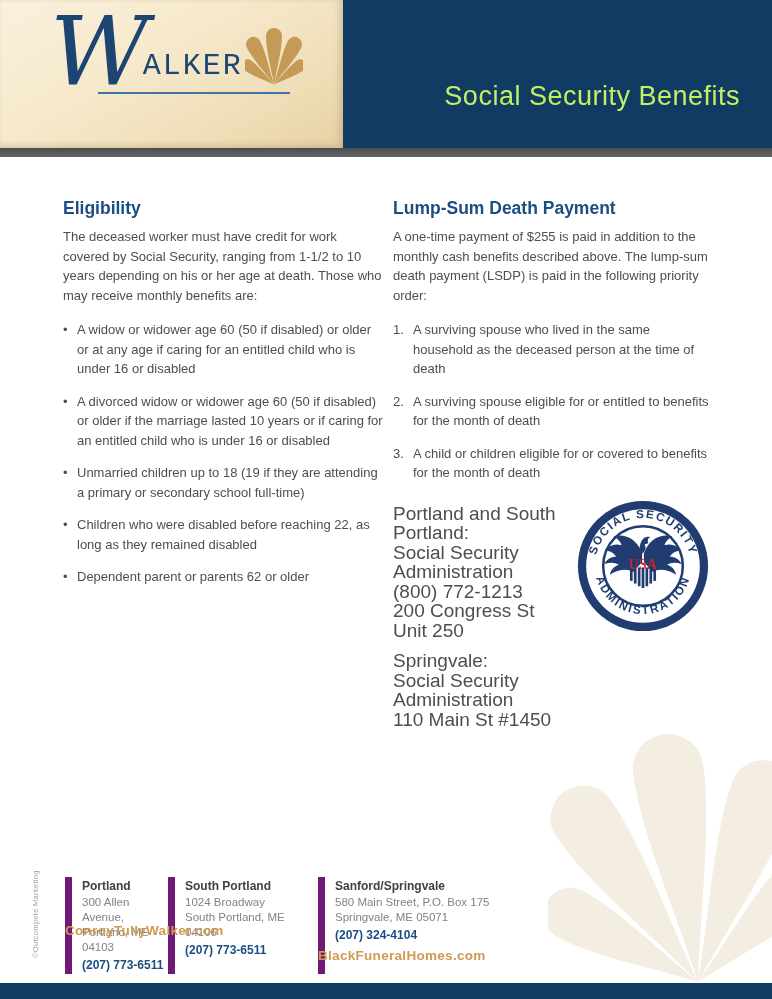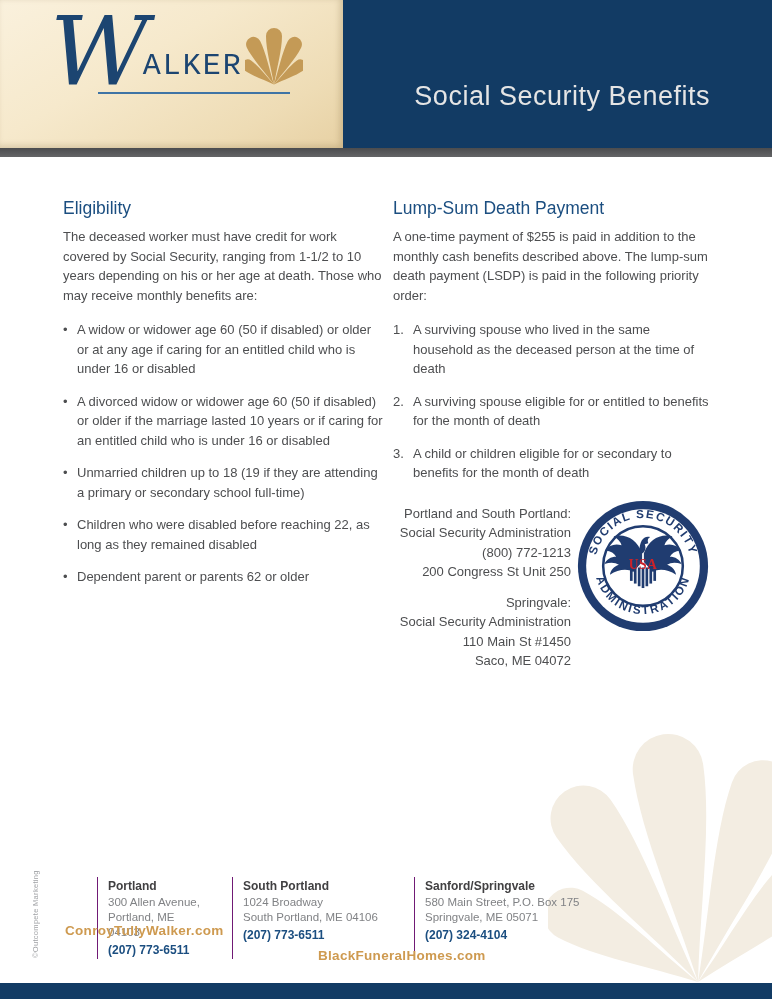--- a/index.html
+++ b/index.html
@@ -13,22 +13,22 @@
   .header { position:absolute; top:0; left:0; width:772px; height:148px; display:flex; }
   .brand-panel {
     position:relative; width:343px; height:148px;
     background:linear-gradient(150deg,#faf1dd 0%,#f6e9cc 40%,#eedcb5 78%,#e7d1a4 100%);
     box-shadow:inset -3px -2px 6px rgba(120,95,50,.25);
   }
   .title-panel {
     flex:1; background:#123b64; display:flex; align-items:center; justify-content:flex-end;
   }
   .doc-title {
-    color:#e5e5e5; font-size:27px; font-weight:400; letter-spacing:.5px;
-    padding-right:62px; padding-top:44px;
+    color:#bef264; font-size:27px; font-weight:400; letter-spacing:.5px;
+    padding-right:32px; padding-top:44px;
   }
   .logo { position:absolute; left:50px; top:14px; }
   .logo-row { display:flex; align-items:flex-end; }
   .logo-w {
     font-family:"DejaVu Serif", serif; font-style:italic; font-weight:400;
     font-size:96px; line-height:76px; color:#1c4571;
   }
   .logo-rest {
     font-family:Liberation Mono, monospace; font-size:30px; line-height:44px;
     letter-spacing:2px; color:#1c4571; margin-left:-6px; margin-bottom:2px;
@@ -38,45 +38,45 @@
   .tagline { margin-left:48px; font-size:14.5px; color:#6d6e70; letter-spacing:.3px; white-space:nowrap; }
   .tagline .sep { color:#2d6ca3; font-weight:bold; padding:0 5px; }
   .header-divider {
     position:absolute; top:148px; left:0; width:772px; height:9px;
     background:linear-gradient(#4b4c4e,#646567);
   }
   
   .content { position:absolute; top:198px; left:63px; width:648px; display:flex; }
   .col-left  { width:322px; margin-right:8px; }
   .col-right { width:318px; }
-  h2.section-heading { font-size:17.5px; font-weight:normal; color:#1b4e80; margin-bottom:8px; }
+  h2.section-heading { font-size:17.5px; font-weight:bold; color:#1b4e80; margin-bottom:8px; }
   .body-text { font-size:13px; line-height:19.5px; color:#4d4e50; }
   p.intro { margin-bottom:15px; }
   ul.bullets { list-style:none; }
   ul.bullets li { position:relative; padding-left:14px; margin-bottom:13px; }
   ul.bullets li::before { content:"\2022"; position:absolute; left:0; top:0; }
   ol.numbered { list-style:none; counter-reset:num; }
   ol.numbered li { counter-increment:num; position:relative; padding-left:20px; margin-bottom:13px; }
   ol.numbered li::before { content:counter(num) "."; position:absolute; left:0; top:0; }
   
   .contact-row { display:flex; margin-top:21px; }
   .offices { width:182px; }
   .office { margin-bottom:11px; }
-  .office div { font-size:13px; line-height:19.5px; color:#4d4e50;text-align:right; }
+  .office div { font-size:19px; line-height:19.5px; color:#4d4e50; }
   .seal-wrap { margin-left:4px; margin-top:-6px; }
   
   .message {
     position:absolute; top:655px; left:0; width:772px; text-align:center;
     font-style:italic; font-size:20.5px; line-height:36px; color:#c9964f;
   }
   
   .watermark { position:absolute; left:548px; top:690px; width:330px; height:300px; color:#f3ede2; pointer-events:none; }
   
   .footer { position:absolute; left:65px; top:877px; display:flex; }
-  .loc { border-left:1px solid #701a75; padding:2px 0 2px 10px;margin-left:32px; }
+  .loc { border-left:7px solid #701a75; padding:2px 0 2px 10px; }
   .loc-1 { width:103px; } .loc-2 { width:150px; } .loc-3 { width:210px; }
   .loc-name  { font-size:12px; font-weight:bold; color:#414042; margin-bottom:2px; }
   .loc-addr  { font-size:11.5px; color:#808285; line-height:15px; }
   .loc-phone { font-size:12px; font-weight:bold; color:#1b4e80; margin-top:3px; }
   .website { position:absolute; font-size:13.5px; font-weight:bold; color:#ce9a50; letter-spacing:.3px; text-decoration:none; }
   .website-1 { left:65px;  top:923px; }
   .website-2 { left:318px; top:948px; }
   .copyright {
     position:absolute; left:31px; top:958px; transform-origin:0 0; transform:rotate(-90deg);
     font-size:7.5px; color:#a0a2a5; white-space:nowrap; letter-spacing:.3px;
@@ -134,36 +134,35 @@
         <li>Dependent parent or parents 62 or older</li>
       </ul>
     </div>
 
     <div class="col-right">
       <h2 class="section-heading">Lump-Sum Death Payment</h2>
       <p class="body-text intro">A one-time payment of $255 is paid in addition to the monthly cash benefits described above. The lump-sum death payment (LSDP) is paid in the following priority order:</p>
       <ol class="numbered body-text">
         <li>A surviving spouse who lived in the same household as the deceased person at the time of death</li>
         <li>A surviving spouse eligible for or entitled to benefits for the month of death</li>
-        <li>A child or children eligible for or secondary to benefits for the month of death</li>
+        <li>A child or children eligible for or covered to benefits for the month of death</li>
       </ol>
 
       <div class="contact-row">
         <div class="offices">
           <div class="office">
             <div>Portland and South Portland:</div>
             <div>Social Security Administration</div>
             <div>(800) 772-1213</div>
             <div>200 Congress St Unit 250</div>
           </div>
           <div class="office">
             <div>Springvale:</div>
             <div>Social Security Administration</div>
             <div>110 Main St #1450</div>
-            <div>Saco, ME 04072</div>
           </div>
         </div>
 
         <div class="seal-wrap">
           <svg width="136" height="136" viewBox="-70 -70 140 140" font-family="Liberation Sans, sans-serif">
             <circle r="67" fill="#203c70"></circle>
             <circle r="58.5" fill="#ffffff"></circle>
             <circle r="41" fill="#ffffff" stroke="#203c70" stroke-width="2.6"></circle>
             <defs>
               <path id="arc-top" d="M -49.5 0 A 49.5 49.5 0 0 1 49.5 0"></path>

